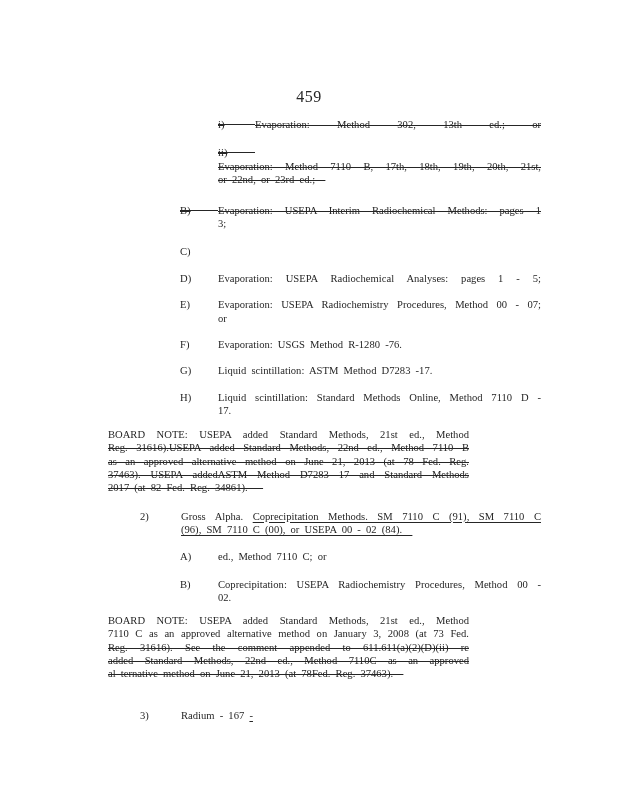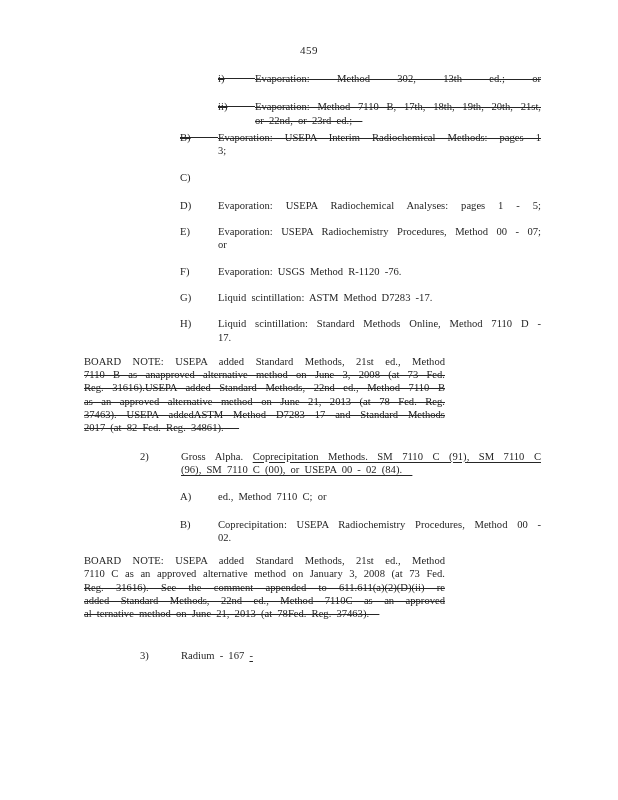--- a/index.html
+++ b/index.html
@@ -12,38 +12,39 @@
     width: 618px;
     height: 800px;
     background: #ffffff;
     overflow: hidden;
     font-family: "Liberation Serif", serif;
     color: #262626;
   }
   .pagenum {
     padding-top: 44px;
     text-align: center;
-    font-size: 11px;
+    font-size: 16px;
     line-height: 13px;
     letter-spacing: 0.5px;
+    margin-top: 46px;
   }
   .doc {
     margin-top: 15px;
     font-size: 10.6px;
     line-height: 13.3px;
   }
   .block {
     display: flex;
     margin-bottom: 13px;
   }
   
   .b-num    { margin-left: 140px; width: 401px; }
   .b-letter { margin-left: 180px; width: 361px; }
   .b-roman  { margin-left: 218px; width: 323px; }
-  .b-note   { margin-left: 84px; width: 361px; }
+  .b-note   { margin-left: 108px; width: 361px; }
   .lbl { flex: 0 0 auto; }
   .b-num    > .lbl { width: 41px; }
   .b-letter > .lbl { width: 38px; }
   .b-roman  > .lbl { width: 37px; }
   
   .sk-lbl {
     text-decoration: line-through;
     text-decoration-thickness: 1px;
     background: linear-gradient(#262626, #262626) no-repeat 0 6px / 100% 1px;
   }
@@ -63,21 +64,21 @@
     text-decoration: line-through;
     text-decoration-thickness: 1px;
   }
   .un {
     text-decoration: underline;
     text-decoration-thickness: 1px;
     text-underline-offset: 2px;
   }
   
   [data-name="item-i"]             { margin-bottom: 15px; }
-  [data-name="item-ii"]            { margin-bottom: 4px; }
+  [data-name="item-ii"]            { margin-bottom: 18px; flex-direction: column; }
   [data-name="item-b-evaporation"] { margin-bottom: 14px; }
   [data-name="item-c"]             { margin-bottom: 14px; }
   [data-name="item-h"]             { margin-bottom: 11px; }
   [data-name="board-note-1"]       { margin-bottom: 15px; }
   [data-name="item-2-gross-alpha"] { margin-bottom: 14px; }
   [data-name="item-a-coprecip"]    { margin-bottom: 14px; }
   [data-name="item-b-coprecip"]    { margin-bottom: 10px; }
   [data-name="board-note-2"]       { margin-bottom: 28px; }
   [data-name="item-3-radium"]      { margin-bottom: 0; }
 </style>
@@ -119,40 +120,39 @@
       <div class="block b-letter" data-name="item-e">
         <span class="lbl" data-name="item-label">E)</span>
         <div class="body" data-name="item-text">
           <div class="line st" data-name="text-line"><span class="" data-name="text-segment">Evaporation: USEPA Radiochemistry Procedures, Method 00 - 07;</span></div>
           <div class="line" data-name="text-line"><span class="" data-name="text-segment">or</span></div>
         </div>
       </div>
       <div class="block b-letter" data-name="item-f">
         <span class="lbl" data-name="item-label">F)</span>
         <div class="body" data-name="item-text">
-          <div class="line" data-name="text-line"><span class="" data-name="text-segment">Evaporation: USGS Method R-1120 -76.</span></div>
+          <div class="line" data-name="text-line"><span class="" data-name="text-segment">Evaporation: USGS Method R-1280 -76.</span></div>
         </div>
       </div>
       <div class="block b-letter" data-name="item-g">
         <span class="lbl" data-name="item-label">G)</span>
         <div class="body" data-name="item-text">
           <div class="line" data-name="text-line"><span class="" data-name="text-segment">Liquid scintillation: ASTM Method D7283 -17.</span></div>
         </div>
       </div>
       <div class="block b-letter" data-name="item-h">
         <span class="lbl" data-name="item-label">H)</span>
         <div class="body" data-name="item-text">
           <div class="line st" data-name="text-line"><span class="" data-name="text-segment">Liquid scintillation: Standard Methods Online, Method 7110 D -</span></div>
           <div class="line" data-name="text-line"><span class="" data-name="text-segment">17.</span></div>
         </div>
       </div>
       <div class="block b-note" data-name="board-note-1">
         <div class="body" data-name="item-text">
           <div class="line st" data-name="text-line"><span class="" data-name="text-segment">BOARD NOTE: USEPA added Standard Methods, 21st ed., Method</span></div>
-          <div class="line st" data-name="text-line"><span class="sk " data-name="text-segment">7110 B as anapproved alternative method on June 3, 2008 (at 73 Fed.</span></div>
           <div class="line st" data-name="text-line"><span class="sk " data-name="text-segment">Reg. 31616).USEPA added Standard Methods, 22nd ed., Method 7110 B</span></div>
           <div class="line st" data-name="text-line"><span class="sk " data-name="text-segment">as an approved alternative method on June 21, 2013 (at 78 Fed. Reg.</span></div>
           <div class="line st" data-name="text-line"><span class="sk " data-name="text-segment">37463). USEPA addedASTM Method D7283 17 and Standard Methods</span></div>
           <div class="line" data-name="text-line"><span class="sk " data-name="text-segment">2017 (at 82 Fed. Reg. 34861).&nbsp;&nbsp;&nbsp;</span></div>
         </div>
       </div>
       <div class="block b-num" data-name="item-2-gross-alpha">
         <span class="lbl" data-name="item-label">2)</span>
         <div class="body" data-name="item-text">
           <div class="line st" data-name="text-line"><span class="" data-name="text-segment">Gross Alpha. </span><span class="un" data-name="text-segment">Coprecipitation Methods. SM 7110 C (91), SM 7110 C</span></div>

